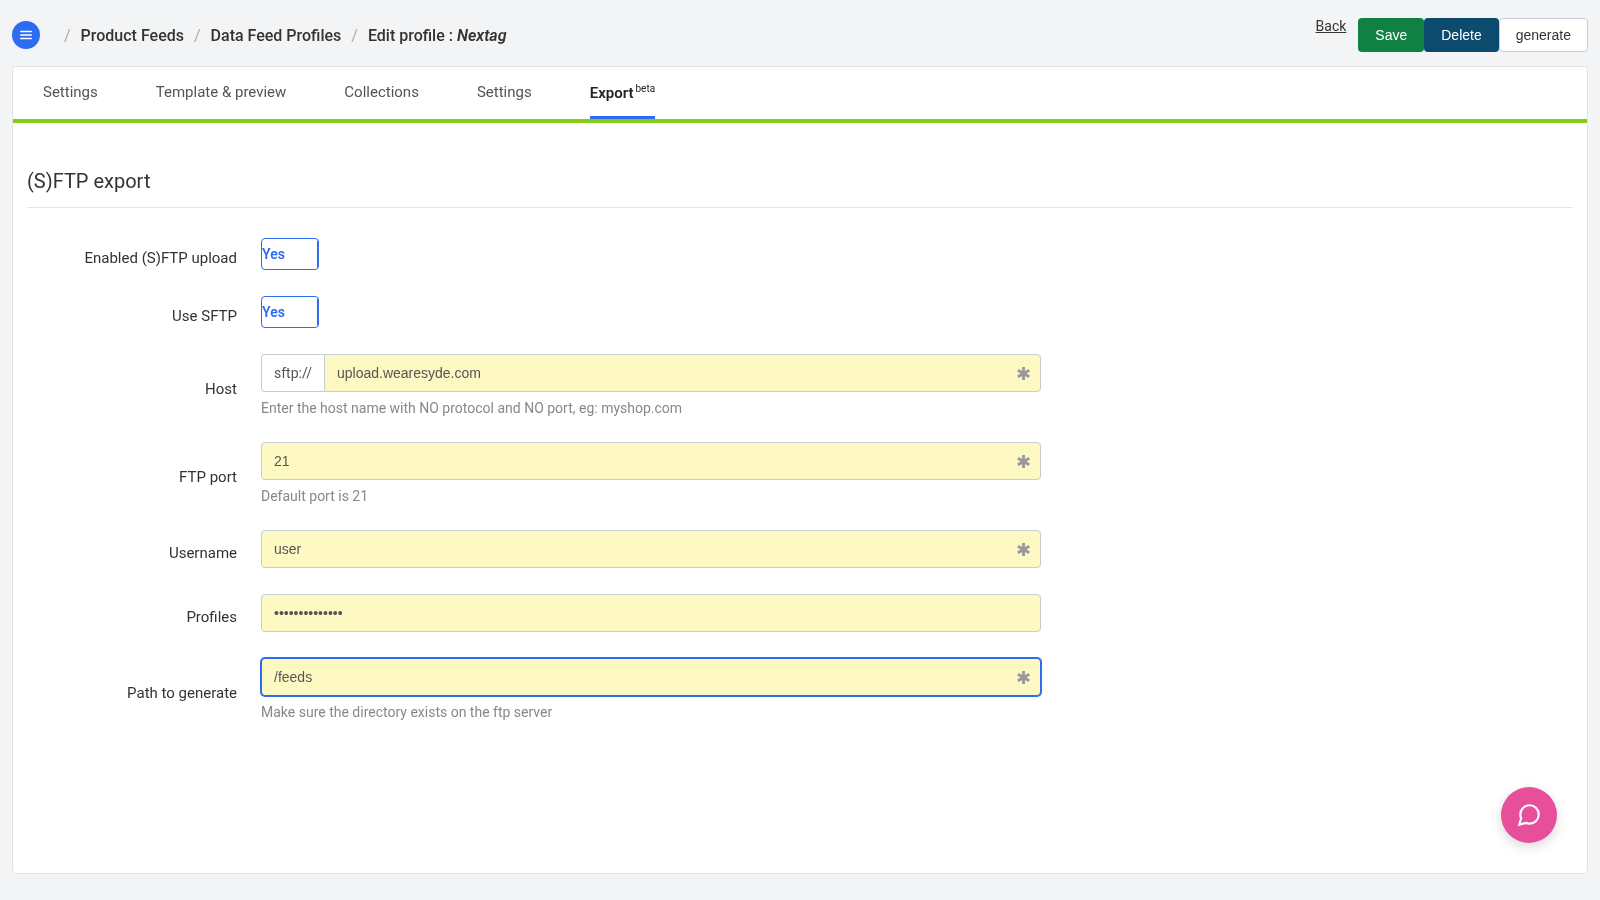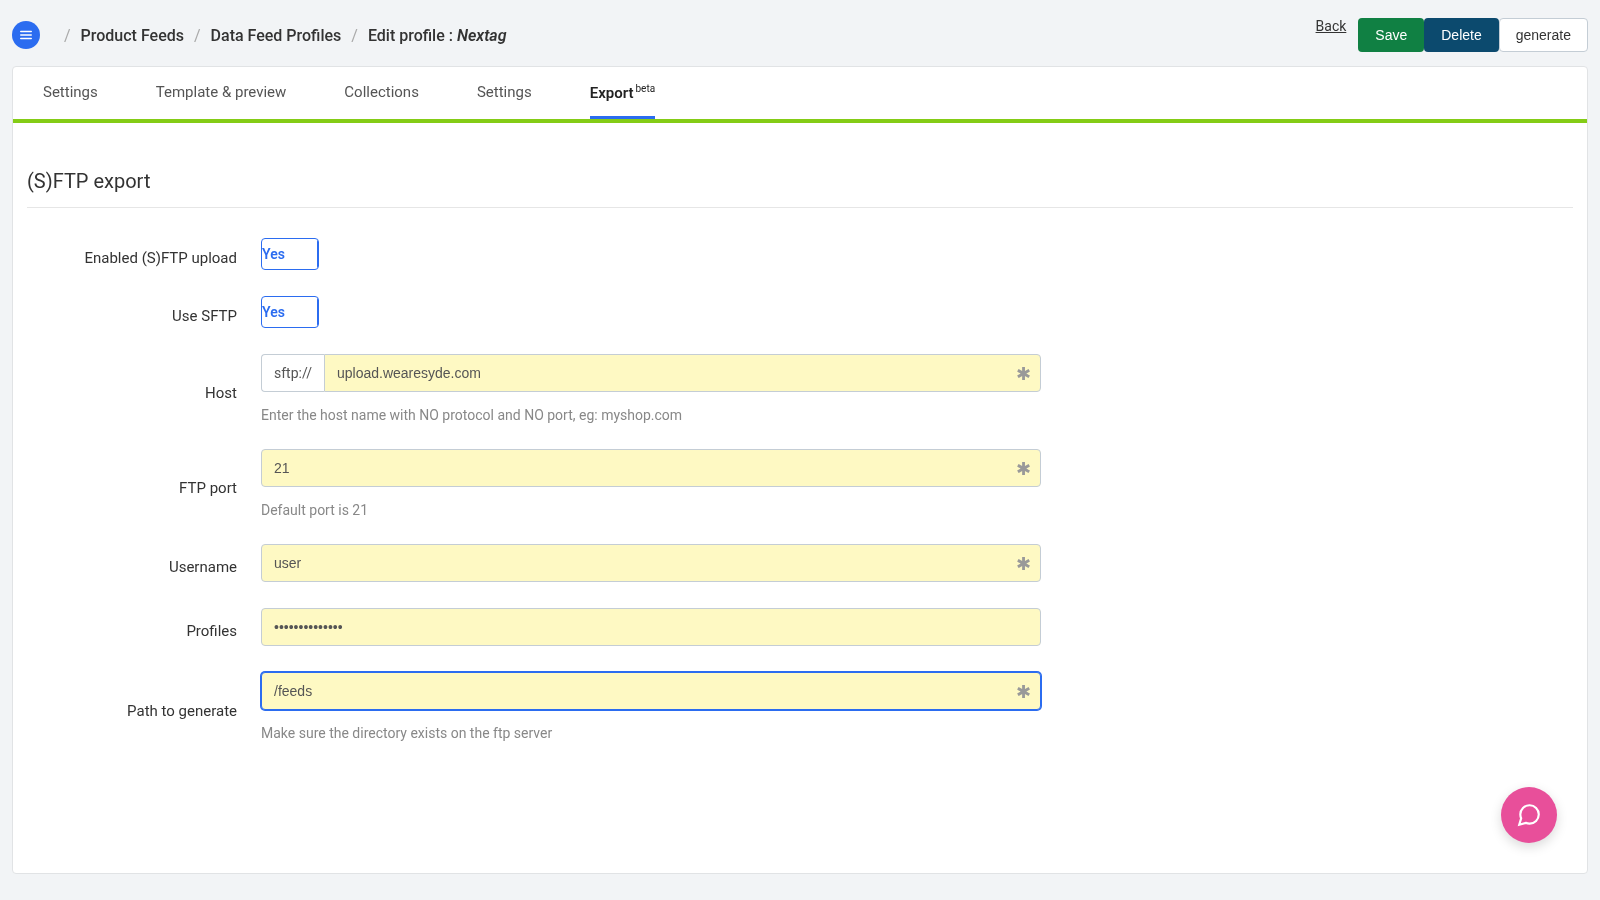--- a/index.html
+++ b/index.html
@@ -43,21 +43,21 @@
   .toggle { display: inline-flex; width: 58px; height: 32px; border: 1px solid #2b6cf0; border-radius: 4px; overflow: hidden; background: #fff; cursor: pointer; gap: 32px; }
   .toggle .label { flex: 1; display: flex; align-items: center; justify-content: center; color: #2b6cf0; font-weight: 600; font-size: 14px; }
   .toggle .knob { width: 10px; background: #f0f0f0; border-left: 1px solid #2b6cf0; }
   
   
   .input-group { display: flex; width: 100%; border-radius: 18px; }
   .input-addon { border: 1px solid #c4cdd5; border-right: none; border-radius: 4px 0 0 4px; padding: 10px 12px; background: #fff; color: #555; font-size: 14px; }
   .text-input { width: 100%; border: 1px solid #c4cdd5; border-radius: 4px; padding: 10px 30px 10px 12px; font-size: 14px; color: #555; background: #fef9c3; outline: none; }
   .input-group .text-input { border-radius: 0 4px 4px 0; }
   .focused { border-color: #2b6cf0 !important; box-shadow: 0 0 0 1px #2b6cf0; }
-  .help-text { color: #888; font-size: 14px; margin-top: 15px; }
+  .help-text { color: #888; font-size: 14px; margin-top: 8px; }
   
   .input-wrap { position: relative; width: 100%; }
   .req-mark { position: absolute; right: 10px; top: 50%; transform: translateY(-50%); color: #999; font-size: 18px; pointer-events: none; }
   
   
   .help-fab { position: absolute; right: 30px; bottom: 30px; width: 56px; height: 56px; border-radius: 50%; background: #e84f9a; display: flex; align-items: center; justify-content: center; cursor: pointer; box-shadow: 0 4px 12px rgba(0,0,0,0.15); }
   .help-fab svg { width: 26px; height: 26px; stroke: #fff; fill: none; stroke-width: 2; }
 </style>
 </head>
 <body>

